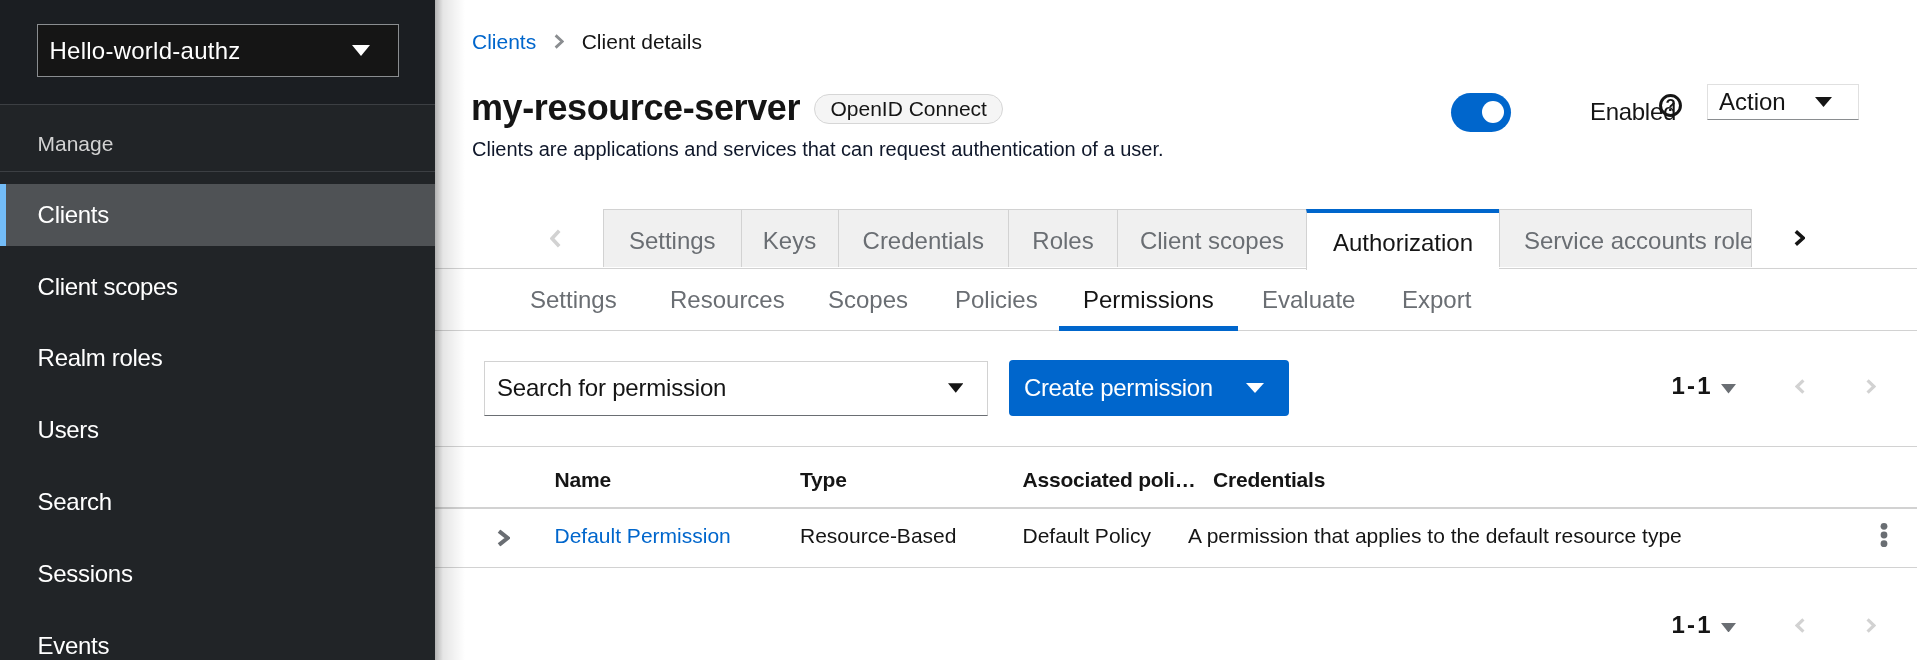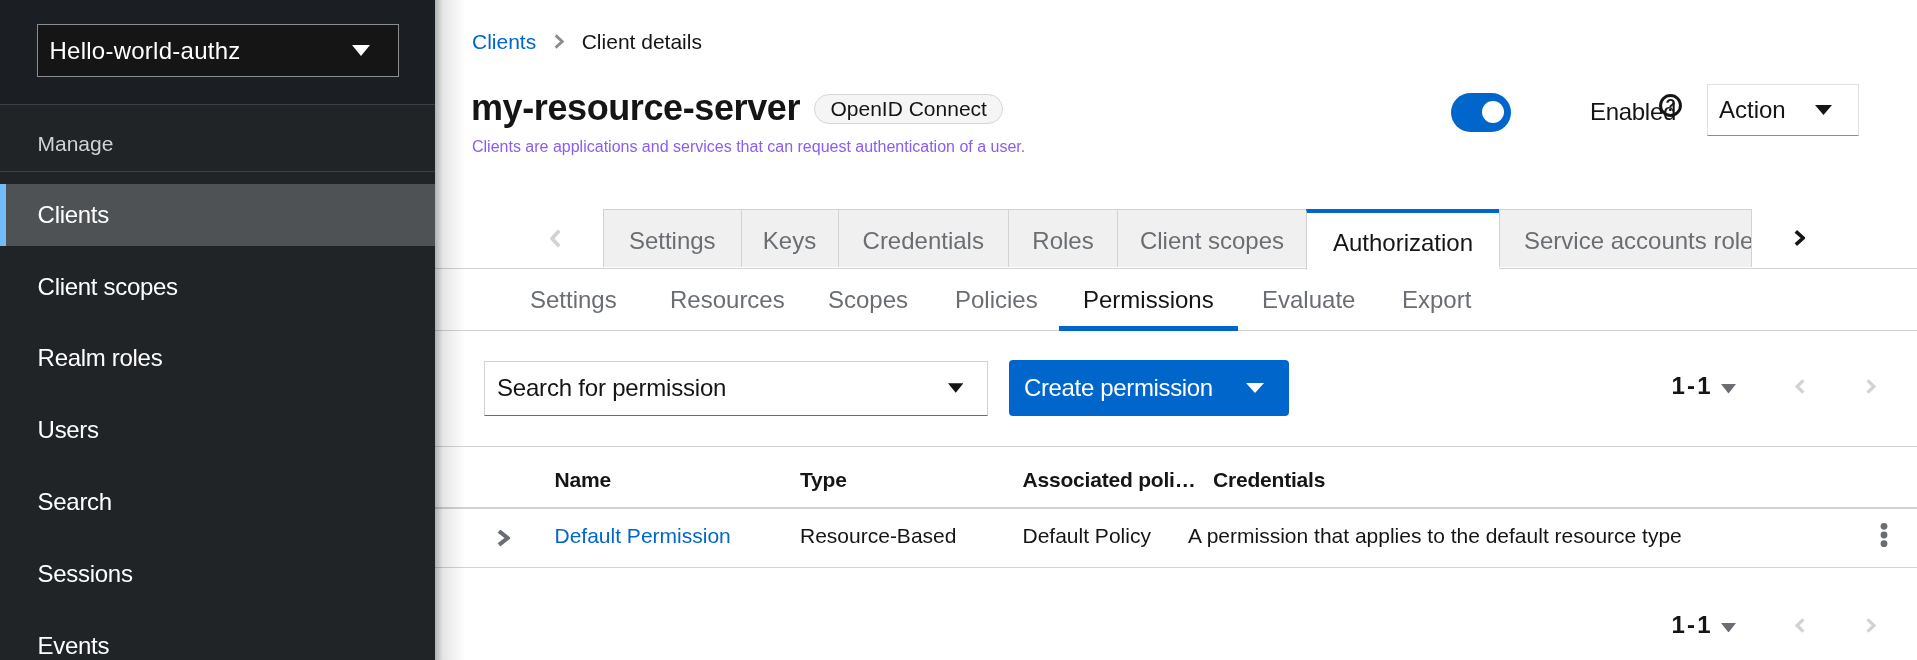--- a/index.html
+++ b/index.html
@@ -31,28 +31,28 @@
   .breadcrumb { position:absolute; left:37px; top:30px; display:flex; align-items:center; font-size:21px; }
   .breadcrumb a { color:#0066cc; text-decoration:none; }
   .breadcrumb svg { margin:-2px 18px 0 17.5px; }
   .breadcrumb .bc-current { color:#151515; }
 
   
   .title-row { position:absolute; left:36px; top:85px; display:flex; align-items:center; }
   .page-title { font-size:36px; font-weight:700; letter-spacing:-0.4px; color:#151515; line-height:46px; }
   .badge { margin-left:14px; height:30px; border-radius:23px; background:#f5f5f5; border:1.5px solid #d6d6d6;
       display:flex; align-items:center; padding:0 15.5px; font-size:21px; color:#151515; margin-top:2px; }
-  .subtitle { position:absolute; left:37px; top:137.5px; font-size:16px; color:#8b5cf6; letter-spacing:0; }
+  .subtitle { position:absolute; left:37px; top:137.5px; font-size:20px; color:#0f172a; letter-spacing:0; }
 
   
   .switch { position:absolute; left:1016px; top:92.5px; width:60px; height:39px; border-radius:19.5px; background:#0066cc; cursor:pointer; }
   .switch .knob { position:absolute; right:7.5px; top:8.5px; width:22px; height:22px; border-radius:50%; background:#fff; }
   .enabled-label { position:absolute; left:1155px; top:97px; font-size:24px; line-height:30px; color:#151515; letter-spacing:-0.3px; }
   .help-icon { position:absolute; left:1224px; top:94px; width:23px; height:23px; }
-  .action-toggle { position:absolute; left:1272px; top:84px; width:152px; height:52px; background:#fff;
+  .action-toggle { position:absolute; left:1272px; top:84px; width:152px; height:36px; background:#fff;
       border:1.5px solid #e0e0e0; border-bottom:1.5px solid #8a8d90; display:flex; align-items:center; cursor:pointer; }
   .action-toggle .action-label { font-size:24px; color:#151515; padding-left:11px; }
   .action-toggle svg { position:absolute; right:26px; top:50%; margin-top:-5px; }
 
   
   .tabs-strip { position:absolute; left:0; top:209px; width:1482px; height:59.5px; border-bottom:1.5px solid #d2d2d2; }
   .tabs-scroll-left { position:absolute; left:100px; top:0; width:40px; height:58px; display:flex; align-items:center; justify-content:center; background:none; border:none; cursor:default; }
   .tabs-scroll-right { position:absolute; left:1344px; top:0; width:40px; height:58px; display:flex; align-items:center; justify-content:center; background:none; border:none; cursor:pointer; }
   .tab { position:absolute; top:0; height:58px; background:#f0f0f0; border-top:1.5px solid #d2d2d2; border-left:1.5px solid #d2d2d2;
       display:flex; align-items:center; justify-content:center; font-size:24px; color:#6a6e73; cursor:pointer; letter-spacing:0; padding-top:5px; }

